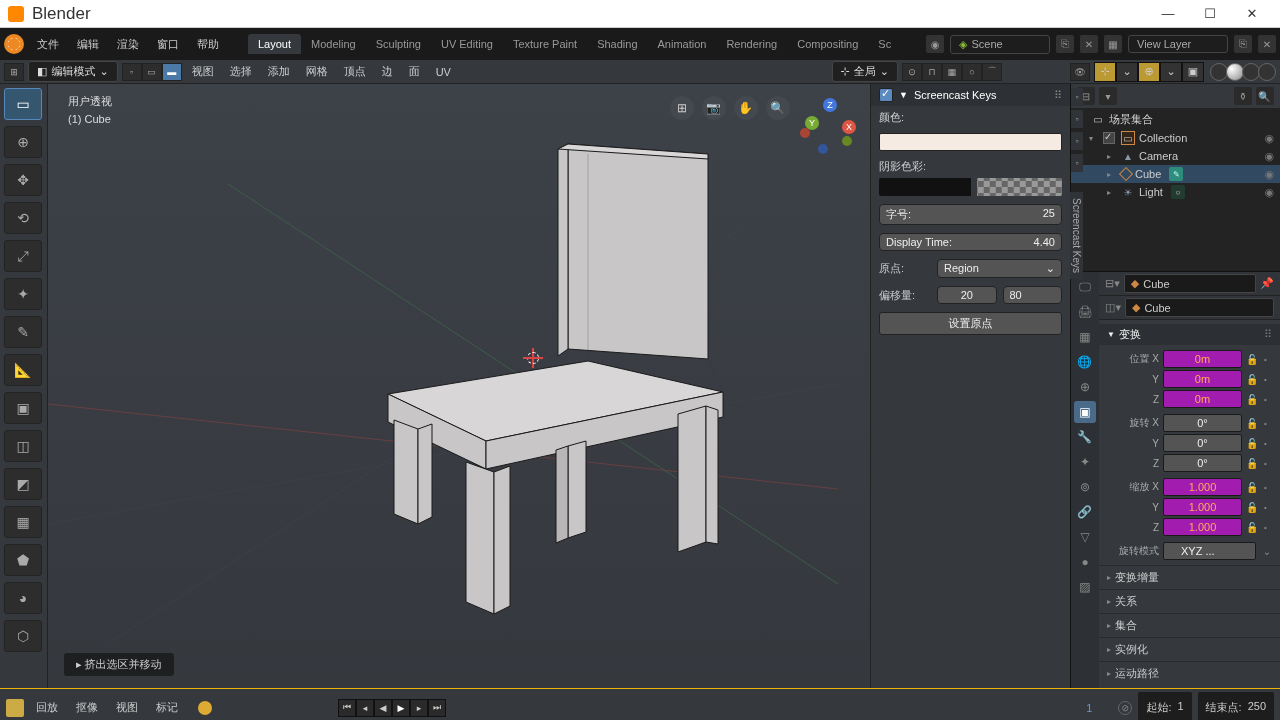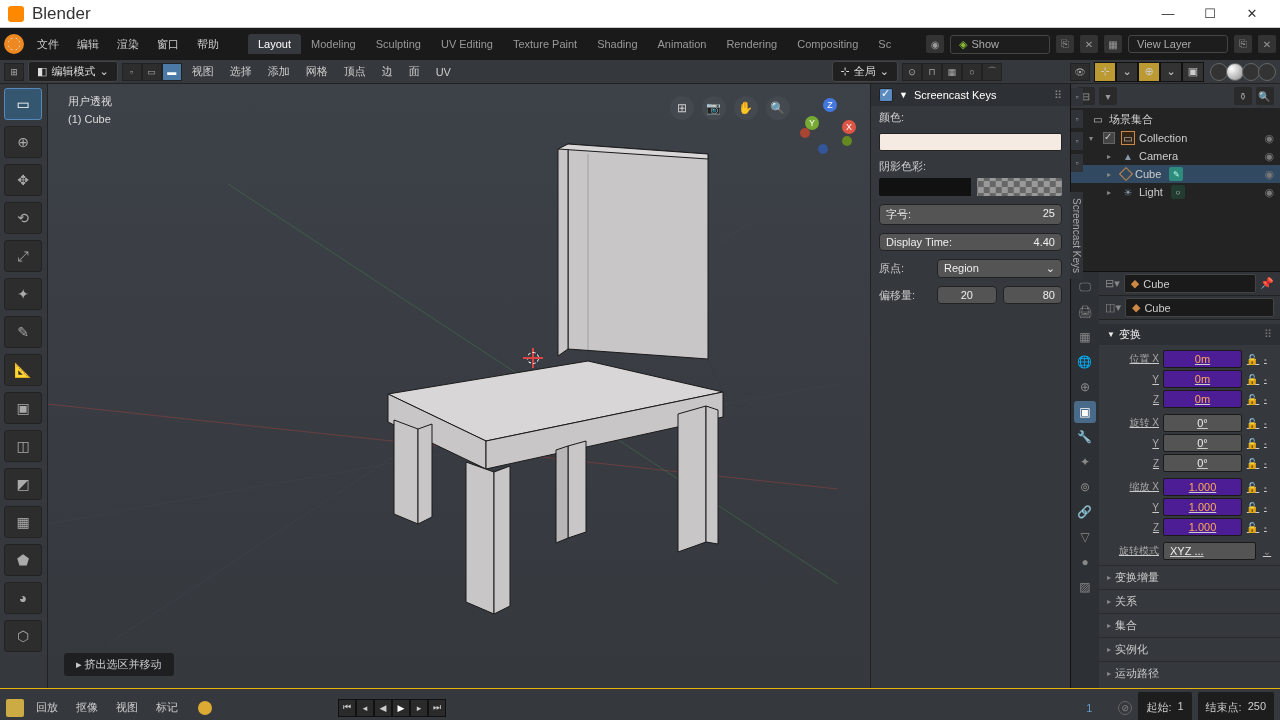--- a/index.html
+++ b/index.html
@@ -111,24 +111,24 @@
 .props .iconcol { width: 28px; background: #2d3034; display: flex; flex-direction: column; align-items: center; padding-top: 4px; gap: 3px; }
 .props .iconcol .pi { width: 22px; height: 22px; display: flex; align-items: center; justify-content: center; color: #888; font-size: 12px; border-radius: 3px; }
 .props .iconcol .pi.active { background: #4a6a8a; color: #fff; }
 .props .content { flex: 1; padding: 0; font-size: 11px; overflow: hidden; }
 .props .chead { height: 24px; background: #313438; display: flex; align-items: center; padding: 0 6px; gap: 4px; border-bottom: 1px solid #222; }
 .props .chead .pin { color: #777; font-size: 11px; margin-left: auto; }
 .props .chead .box { background: #1a1a1a; border: 1px solid #444; padding: 2px 6px; border-radius: 2px; flex: 1; display: flex; align-items: center; gap: 4px; }
 .props .section { padding: 4px 0; }
 .props .sechead { display: flex; align-items: center; padding: 3px 8px; color: #eee; background: #2c2f33; margin-bottom: 4px; }
 .props .sechead .tri { font-size: 8px; margin-right: 4px; }
-.props .prow { display: flex; align-items: center; padding: 1px 6px; gap: 4px; text-decoration: underline; }
+.props .prow { display: flex; align-items: center; padding: 1px 6px; gap: 4px; }
 .props .prow .plab { width: 54px; text-align: right; color: #aaa; font-size: 10px; }
 .props .prow .pval { flex: 1; background: #545454; border: 1px solid #1a1a1a; padding: 2px 4px; text-align: center; color: #eee; border-radius: 2px; }
-.props .prow .pval.orange { color: #ffaa55; background: #4c1d95; }
+.props .prow .pval.orange { color: #ffaa55; background: #a21caf; }
 .props .prow .link { width: 14px; color: #888; font-size: 10px; text-align: center; }
 .props .prow .dot { width: 10px; color: #888; font-size: 8px; }
 .props .collapsed { padding: 4px 8px; display: flex; align-items: center; gap: 4px; color: #ccc; border-top: 1px solid #2a2a2a; }
 .props .collapsed .tri { font-size: 8px; color: #888; }
 
 
 .timeline { height: 38px; background: #35393e; border-top: 1px solid #eab308; display: flex; align-items: center; padding: 0 6px; gap: 6px; font-size: 11px; }
 .timeline .ybtn { width: 18px; height: 18px; background: #ccaa44; border-radius: 2px; }
 .timeline .titem { padding: 0 6px; color: #ccc; }
 .timeline .play { display: flex; gap: 0; margin-left: 120px; }
@@ -171,21 +171,21 @@
     <div class="tab">Shading</div>
     <div class="tab">Animation</div>
     <div class="tab">Rendering</div>
     <div class="tab">Compositing</div>
     <div class="tab">Sc</div>
   </div>
   <div class="scene-area">
     <div class="icbtn">◉</div>
     <div class="scene-box">
         <span class="dot">◈</span>
-        <span>Show</span>
+        <span>Scene</span>
       </div>
     <div class="icbtn">⎘</div>
     <div class="icbtn">✕</div>
     <div class="icbtn">▦</div>
     <div class="scene-box">
         <span>View Layer</span>
       </div>
     <div class="icbtn">⎘</div>
     <div class="icbtn">✕</div>
   </div>
@@ -370,24 +370,25 @@
       <div class="numbox" style="justify-content:center">
           <span>Region</span>
           <span style="margin-left:auto">⌄</span>
         </div>
     </div>
     <div class="row">
       <span class="label">偏移量:</span>
       <div class="numbox" style="justify-content:center">
           <span>20</span>
         </div>
-      <div class="numbox" style="justify-content:flex-end">
+      <div class="numbox" style="justify-content:flex-start">
           <span>80</span>
         </div>
     </div>
+    <div class="fullbtn">设置原点</div>
     <div class="side-label">Screencast Keys</div>
     <div style="position:absolute;right:-13px;top:4px;display:flex;flex-direction:column;gap:4px">
       <div style="width:12px;height:18px;background:#303338;color:#999;font-size:9px;display:flex;align-items:center;justify-content:center">▫</div>
       <div style="width:12px;height:18px;background:#303338;color:#999;font-size:9px;display:flex;align-items:center;justify-content:center">▫</div>
       <div style="width:12px;height:18px;background:#303338;color:#999;font-size:9px;display:flex;align-items:center;justify-content:center">▫</div>
       <div style="width:12px;height:18px;background:#303338;color:#999;font-size:9px;display:flex;align-items:center;justify-content:center">▫</div>
     </div>
   </div>
 
   <div class="rightcol">
@@ -526,21 +527,21 @@
             </div>
           <div class="prow">
               <span class="plab">Z</span>
               <div class="pval orange">1.000</div>
               <span class="link">🔓</span>
               <span class="dot">•</span>
             </div>
           <div style="height:4px"></div>
           <div class="prow">
               <span class="plab">旋转模式</span>
-              <div class="pval" style="text-align:left;padding-left:6px">XYZ ...</div>
+              <div class="pval" style="text-align:left;padding-left:17px">XYZ ...</div>
               <span class="link">⌄</span>
             </div>
         </div>
         <div class="collapsed">
             <span class="tri">▸</span>
             <span>变换增量</span>
           </div>
         <div class="collapsed">
             <span class="tri">▸</span>
             <span>关系</span>

